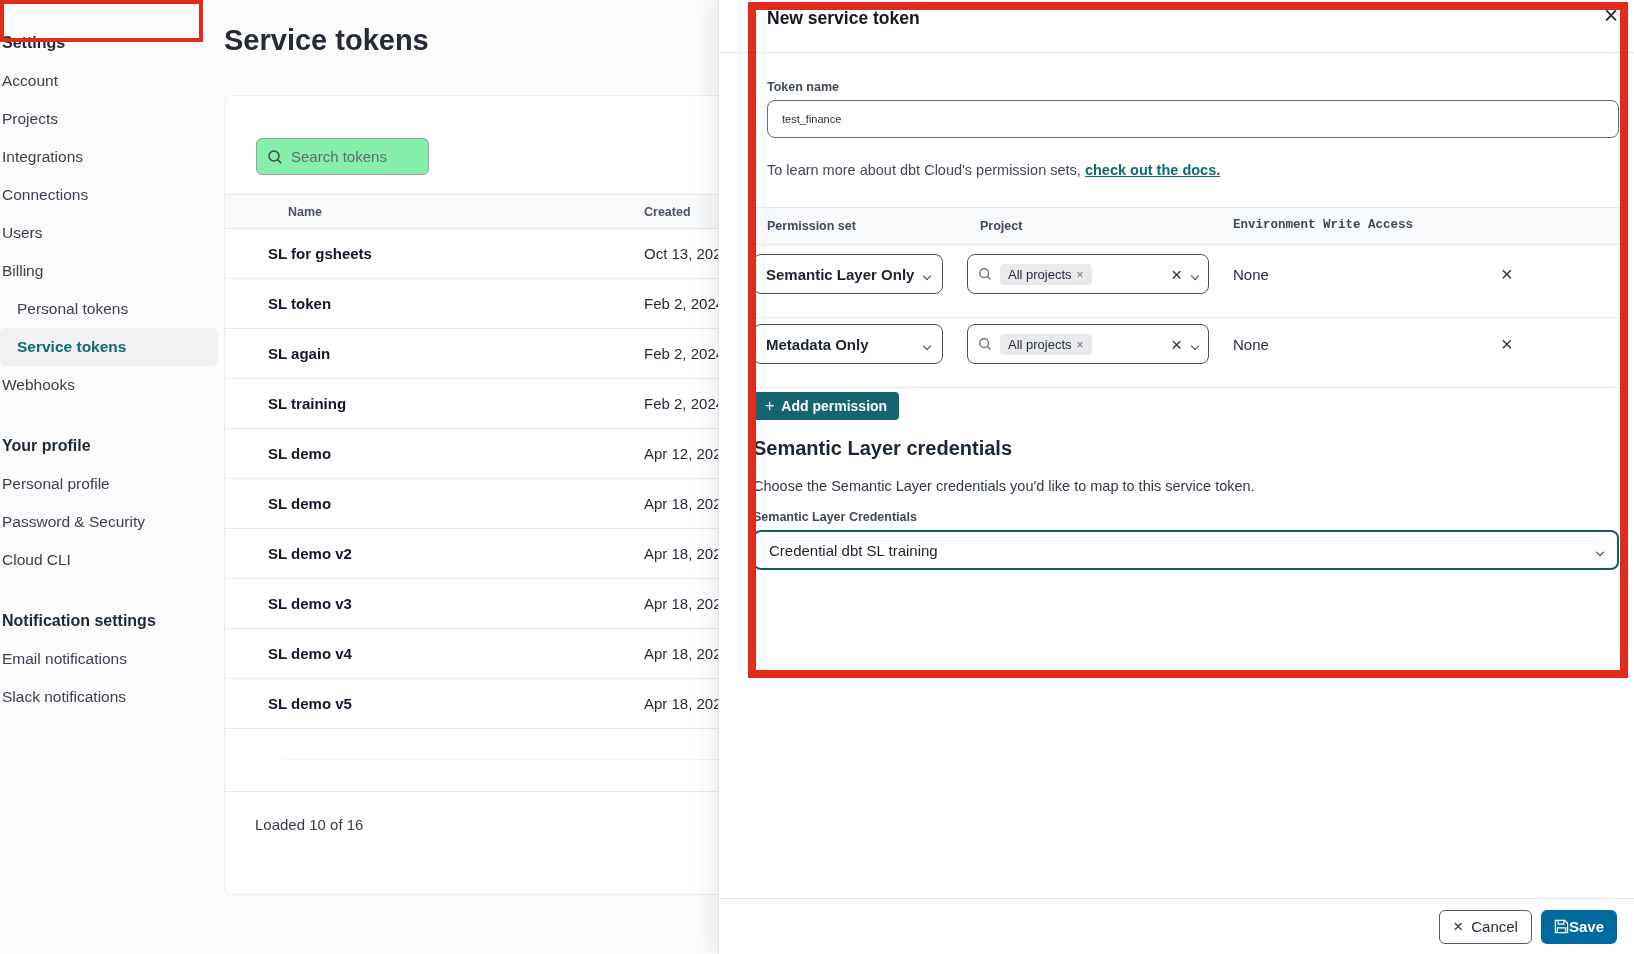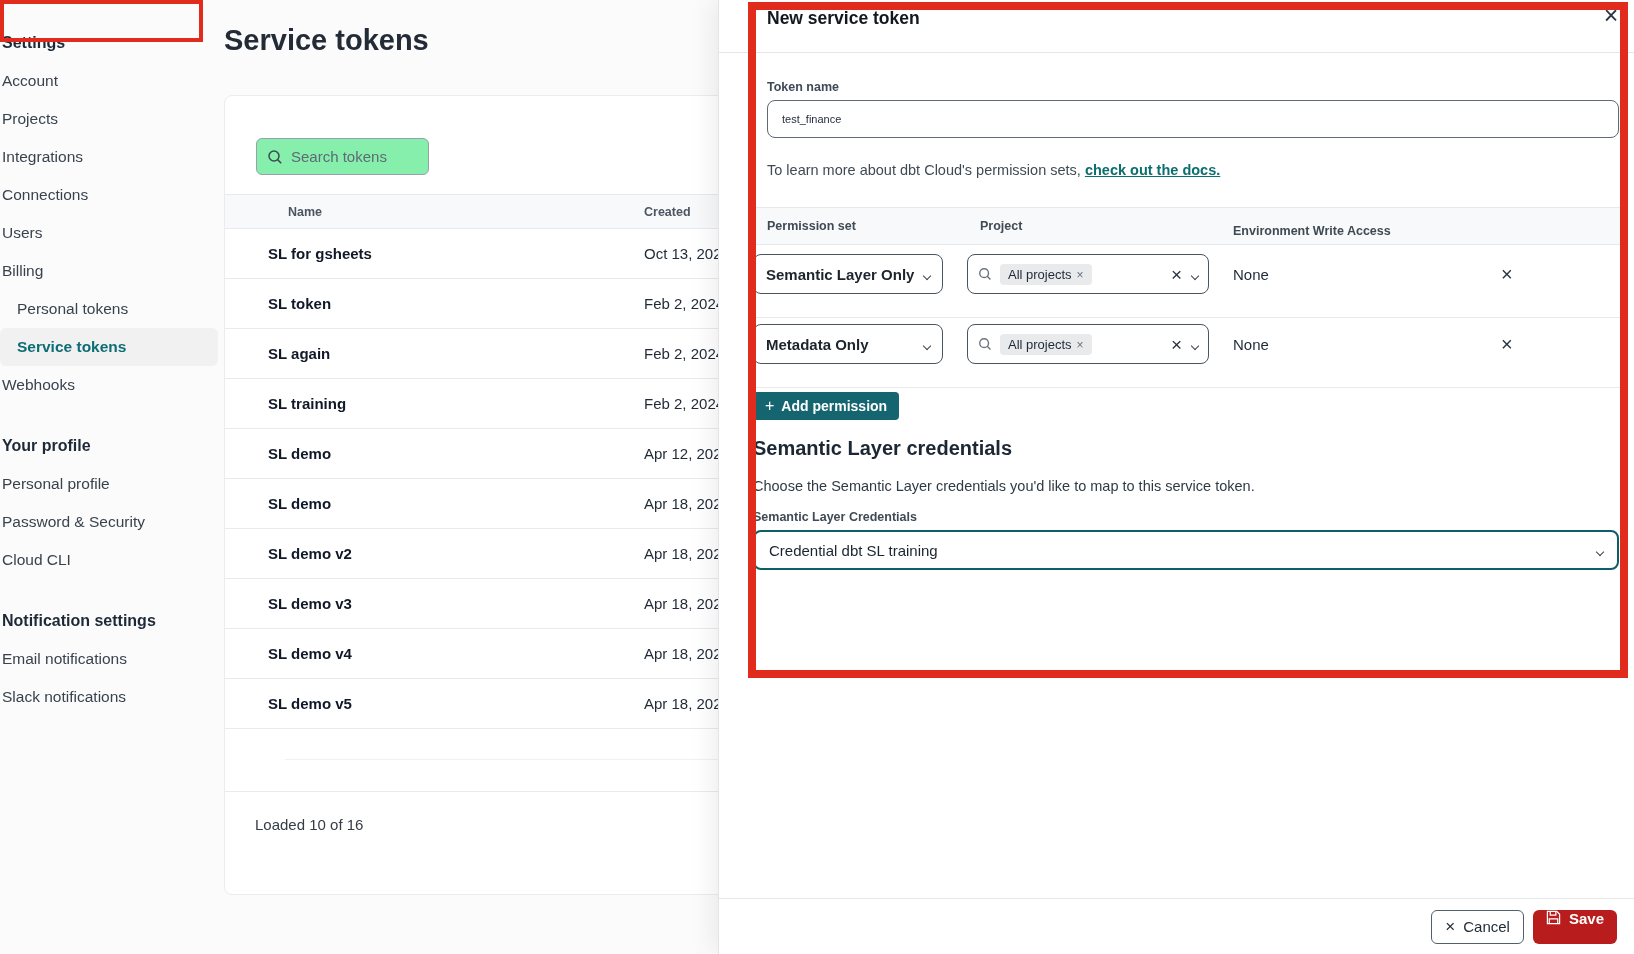--- a/index.html
+++ b/index.html
@@ -48,21 +48,21 @@
 
   .lbl-sm { font-size:12.5px; font-weight:700; color:#3f4a55; }
   .token-label { position:absolute; left:48px; top:80px; }
   .token-input { position:absolute; left:48px; top:100px; width:852px; height:38px; border:1px solid #5f6a75; border-radius:8px; font-size:11px; font-family:"Liberation Sans",sans-serif; color:#1f2a37; padding:0 14px; background:#fff; }
   .docs-line { position:absolute; left:48px; top:162px; font-size:14.5px; color:#3f4a55; }
   .docs-link { color:#0c6e6e; text-decoration:underline; font-weight:600; cursor:pointer;margin-top:24px; }
 
   .perm-head { position:absolute; left:37px; top:207px; width:866px; height:38px; background:#f8f9fa; border-top:1px solid #e7e8ea; border-bottom:1px solid #e7e8ea; }
   .perm-head .h1 { position:absolute; left:11px; top:11px; }
   .perm-head .h2 { position:absolute; left:224px; top:11px; }
-  .perm-head .h3 { position:absolute; left:477px; top:16px; }
+  .perm-head .h3 { position:absolute; left:477px; top:10px;font-family:Liberation Mono, monospace; }
 
   .sel { position:absolute; width:190px; height:40px; border:1px solid #49545f; border-radius:8px; background:#fff; display:flex; align-items:center; padding:0 12px; cursor:pointer; }
   .sel .sel-text { font-size:15px; font-weight:700; color:#1c242d; }
   .sel .chev-wrap { margin-left:auto; }
   .combo { position:absolute; width:242px; height:40px; border:1px solid #49545f; border-radius:8px; background:#fff; display:flex; align-items:center; padding:0 10px; cursor:pointer; }
   .chip { background:#e8eaec; border-radius:4px; font-size:13px; color:#1f2937; padding:3px 8px; margin-left:8px; white-space:nowrap; }
   .chip .chip-x { color:#6b7280; font-size:12px; margin-left:5px; cursor:pointer; }
   .combo .clear-x { margin-left:auto; font-size:19px; color:#2b3440; cursor:pointer; line-height:1; }
   .combo .chev-wrap { margin-left:10px; }
   .none-text { position:absolute; font-size:15px; color:#1f2937; }
@@ -75,21 +75,21 @@
   .sl-heading { position:absolute; left:34px; top:437px; font-size:20px; font-weight:700; color:#1b2733; }
   .sl-desc { position:absolute; left:34px; top:478px; font-size:14.5px; color:#2f3a45; }
   .sl-label { position:absolute; left:34px; top:510px; }
   .sl-select { position:absolute; left:34px; top:530px; width:866px; height:40px; border:2px solid #0c5f66; border-radius:8px; background:#fff; display:flex; align-items:center; padding:0 14px; cursor:pointer; }
   .sl-select .sel-val { font-size:15px; color:#1c242d; }
   .sl-select .chev-wrap { margin-left:auto; }
 
   .drawer-footer { position:absolute; left:0; top:898px; width:100%; height:56px; border-top:1px solid #e6e7e9; background:#fff; display:flex; align-items:center; justify-content:flex-end; padding-right:17px; gap:9px; }
   .btn-cancel { height:34px; background:#fff; border:1px solid #525f6b; border-radius:6px; font-size:15px; color:#1f2937; font-family:"Liberation Sans",sans-serif; display:flex; align-items:center; gap:8px; padding:0 13px; cursor:pointer; }
   .btn-cancel .x { font-size:17px; line-height:1; }
-  .btn-save { height:34px; background:#b91c1c; border:none; border-radius:6px; font-size:15px; font-weight:700; color:#fff; font-family:"Liberation Sans",sans-serif; display:flex; gap:8px; padding:0 13px; cursor:pointer; }
+  .btn-save { height:34px; background:#0369a1; border:none; border-radius:6px; font-size:15px; font-weight:700; color:#fff; font-family:"Liberation Sans",sans-serif; display:flex; align-items:center; gap:0; padding:0 13px; cursor:pointer; }
 </style>
 </head>
 <body>
 
 <div class="stage">
 
   <nav class="sidebar">
     <div class="srow header">Settings</div>
     <div class="srow">Account</div>
     <div class="srow">Projects</div>

